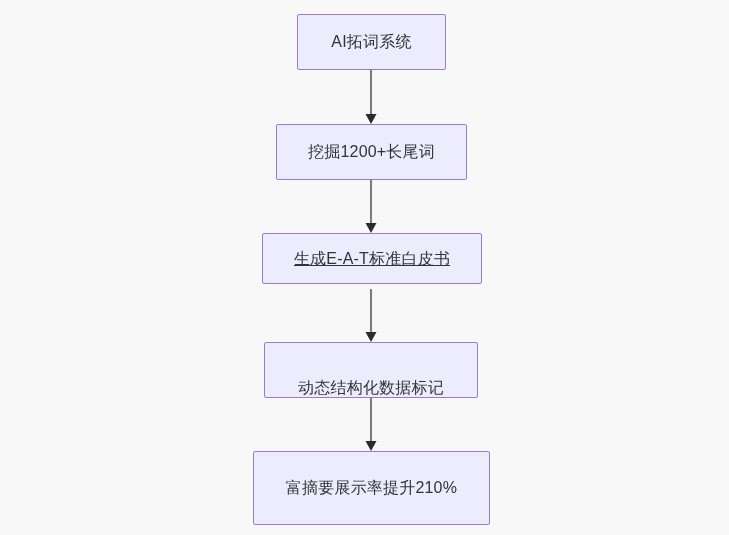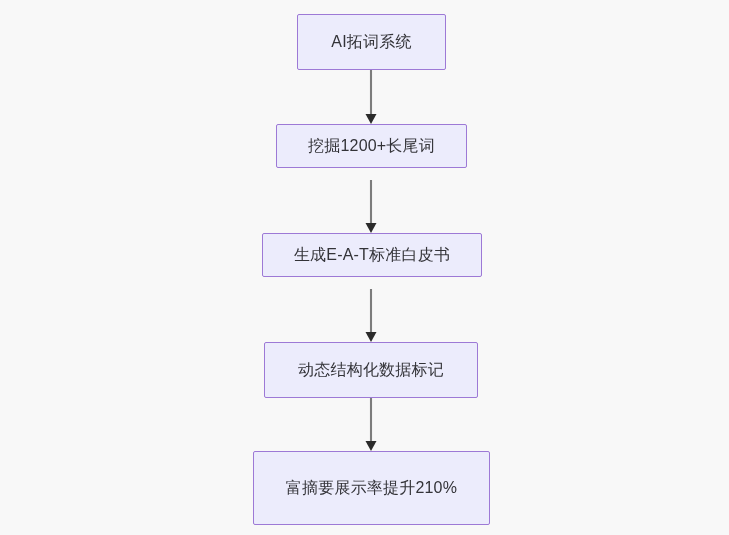--- a/index.html
+++ b/index.html
@@ -78,25 +78,25 @@
         <polygon class="edge-head" points="365.5,332 376.5,332 371,342"></polygon>
       </g>
       <g>
         <line class="edge-line" x1="371" y1="398" x2="371" y2="442"></line>
         <polygon class="edge-head" points="365.5,441 376.5,441 371,451"></polygon>
       </g>
     </svg>
 <div class="node" style="left: 297px; top: 14px; width: 149px; height: 56px; text-align: center;">
       <span class="node-label">AI拓词系统</span>
     </div>
-    <div class="node" style="left: 276px; top: 124px; width: 191px; height: 44px;">
+    <div class="node" style="left: 276px; top: 124px; width: 191px; height: 56px;">
       <span class="node-label">挖掘1200+长尾词</span>
     </div>
-    <div class="node" style="left: 262px; top: 233px; width: 220px; height: 44px;">
+    <div class="node" style="left: 262px; top: 233px; width: 220px; height: 51px; text-decoration: underline;">
       <span class="node-label">生成E-A-T标准白皮书</span>
     </div>
-    <div class="node" style="left: 264px; top: 342px; width: 214px; height: 56px;">
+    <div class="node" style="left: 264px; top: 342px; width: 214px; height: 56px; align-items: flex-end;">
       <span class="node-label">动态结构化数据标记</span>
     </div>
     <div class="node" style="left: 253px; top: 451px; width: 237px; height: 74px;">
       <span class="node-label">富摘要展示率提升210%</span>
     </div>
   </div>
 
 </body></html>

